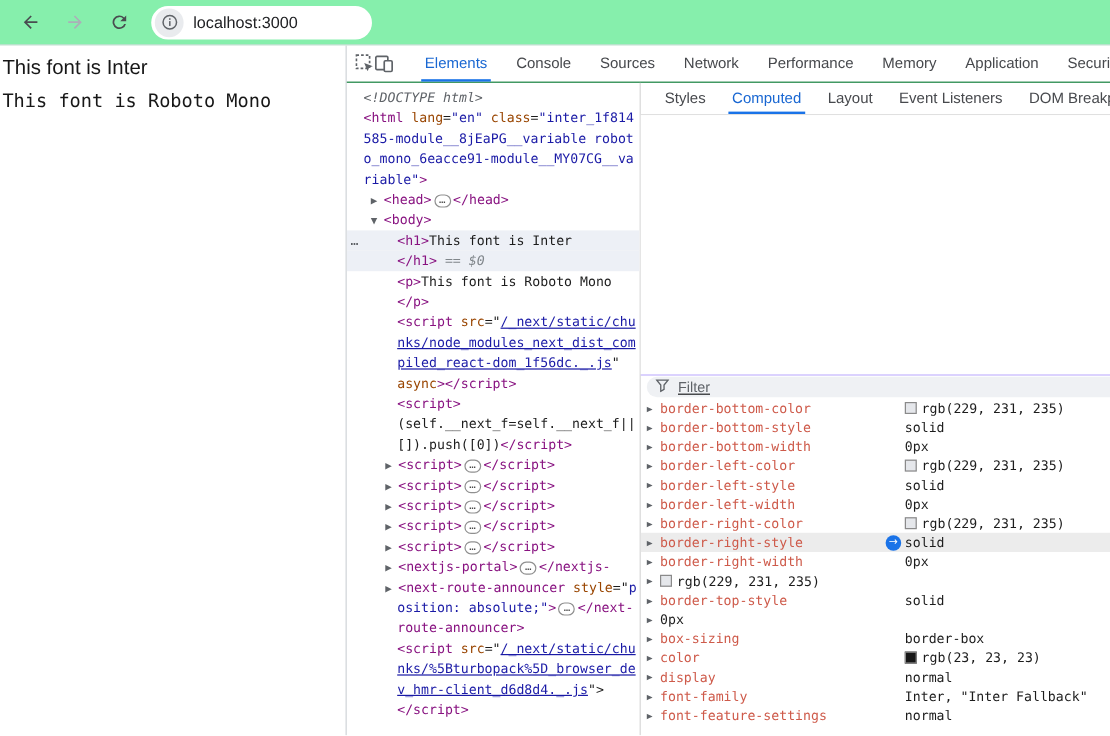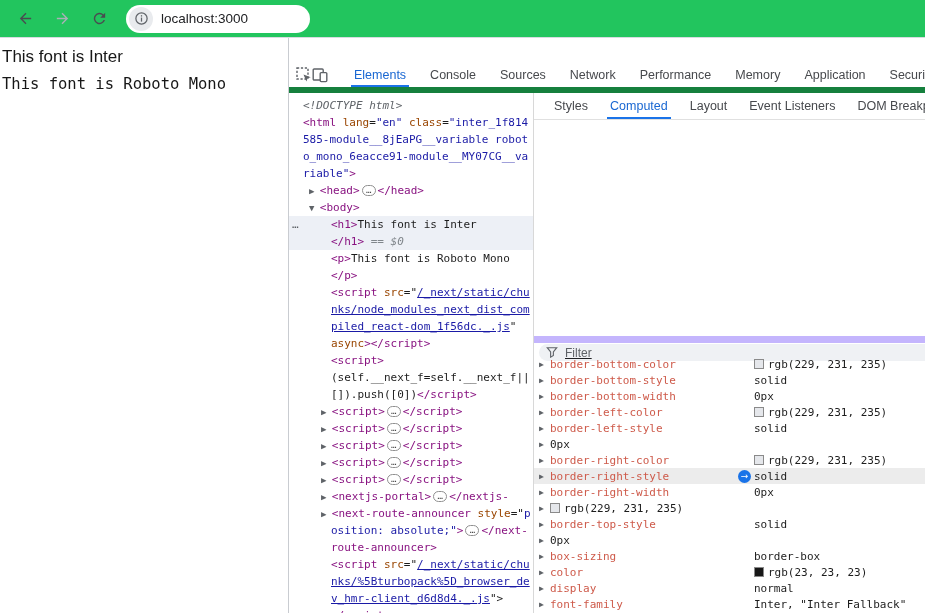--- a/index.html
+++ b/index.html
@@ -1,39 +1,39 @@
 <!DOCTYPE html>
 <html><head>
 <meta charset="utf-8">
 <style>
   * { margin:0; padding:0; box-sizing:border-box; }
   html,body { background:#fff; }
   .app { position:relative; width:925px; height:613px; overflow:hidden; background:#fff;
          font-family:"Liberation Sans", sans-serif; color:#202124; }
 
   
-  .toolbar { height:38px; background:#22c55e; border-bottom:1px solid #d8dbe0;
+  .toolbar { height:38px; background:#86efac; border-bottom:1px solid #d8dbe0;
              display:flex; align-items:center; padding-left:13px; }
   .navbtn { width:24px; height:24px; margin-right:13px; display:flex; align-items:center; justify-content:center; cursor:pointer; }
   .addr { margin-left:2px; width:184px; height:28px; background:#fff; border-radius:14px;
           display:flex; align-items:center; padding-left:3px; }
   .infocirc { width:24px; height:24px; border-radius:50%; background:#e9ebee;
               display:flex; align-items:center; justify-content:center; }
   .url { margin-left:8px; font-size:13.5px; color:#202124; }
 
   
   .main { display:flex; height:575px; }
   .page { width:289px; border-right:1px solid #c9ccd1; background:#fff; overflow:hidden; }
   .page h1 { font-size:17px; font-weight:400; color:#171717; margin:9px 0 0 2px; }
   .page p  { font-family:"DejaVu Sans Mono", monospace; font-size:15.5px; color:#171717; margin:8px 0 0 2px; }
 
   .devtools { flex:1; min-width:0; display:flex; flex-direction:column; background:#fff; }
 
   
-  .dtbar { height:31px; flex:none; border-bottom:6px solid #15803d; display:flex; align-items:center; padding-left:7px;margin-top:24px; }
+  .dtbar { height:31px; flex:none; border-bottom:1px solid #15803d; display:flex; align-items:center; padding-left:7px; }
   .dticon { width:26px; height:26px; display:flex; align-items:center; justify-content:center; cursor:pointer; }
   .dttabs { display:flex; margin-left:14px; height:100%; }
   .dttab { position:relative; display:flex; align-items:center; padding:0 12px; font-size:12.5px; color:#47494d; cursor:pointer; white-space:nowrap; }
   .dttab.sel { color:#1967d2; }
   .dttab.sel::after { content:""; position:absolute; left:9px; right:9px; bottom:0; height:2px; background:#1a73e8; }
 
   .dtcontent { flex:1; min-height:0; display:flex; }
 
   
   .tree { width:244px; flex:none; overflow:hidden; padding-top:4px;
@@ -53,21 +53,21 @@
           border:1px solid #909090; border-radius:7px; font-size:9px; color:#4a4a4a;
           margin:0 2px; vertical-align:1px; background:#fff; cursor:pointer; }
 
   
   .sidebar { flex:1; min-width:0; border-left:1px solid #d8d8d8; display:flex; flex-direction:column; }
   .subtabs { height:27px; flex:none; border-bottom:1px solid #e0e0e0; display:flex; align-items:center; padding-left:9px; }
   .subtab { position:relative; display:flex; align-items:center; height:100%; padding:0 11px; font-size:12.5px; color:#47494d; cursor:pointer; white-space:nowrap; }
   .subtab.sel { color:#1967d2; }
   .subtab.sel::after { content:""; position:absolute; left:8px; right:8px; bottom:0; height:2px; background:#1a73e8; }
   .spacer { height:216px; flex:none; background:#fff; }
-  .filterbar { height:17px; flex:none; border-top:7px solid #c4b5fd; padding:1px 0 0 5px;text-decoration:underline; }
+  .filterbar { height:17px; flex:none; border-top:1px solid #c4b5fd; padding:1px 0 0 5px;text-decoration:underline; }
   .fpill { height:17px; background:#eff1f4; border-radius:9px 0 0 9px; display:flex; align-items:center; padding-left:7px; }
   .fph { margin-left:7px; font-size:12px; color:#5f6368; }
   .props { flex:1; padding-top:3px; overflow:hidden; font-family:"DejaVu Sans Mono", monospace; font-size:11px; }
   .crow { display:flex; align-items:center; height:16px; padding-left:5px; white-space:nowrap; }
   .crow.hl { background:#ececec; }
   .carr { width:11px; flex:none; font-size:8px; color:#5f6368; cursor:pointer; }
   .cname { width:204px; flex:none; color:#ce5a4a; overflow:hidden; }
   .cval { color:#1c1c1c; display:flex; align-items:center; }
   .sw { display:inline-block; width:10px; height:10px; border:1px solid #8a8a8a; margin-right:4px; flex:none; }
   .jump { width:13px; height:13px; border-radius:50%; background:#1a73e8; color:#fff;
@@ -228,20 +228,21 @@
               </div>
               <div class="crow">
                 <span class="carr">▶</span>
                 <span class="cname">border-left-style</span>
                 <span class="cval">
                   <span>solid</span>
                 </span>
               </div>
               <div class="crow">
                 <span class="carr">▶</span>
+                <span class="cname">border-left-width</span>
                 <span class="cval">
                   <span>0px</span>
                 </span>
               </div>
               <div class="crow">
                 <span class="carr">▶</span>
                 <span class="cname">border-right-color</span>
                 <span class="cval">
                   <span class="sw" style="background: rgb(229, 231, 235);"></span>
                   <span>rgb(229, 231, 235)</span>

